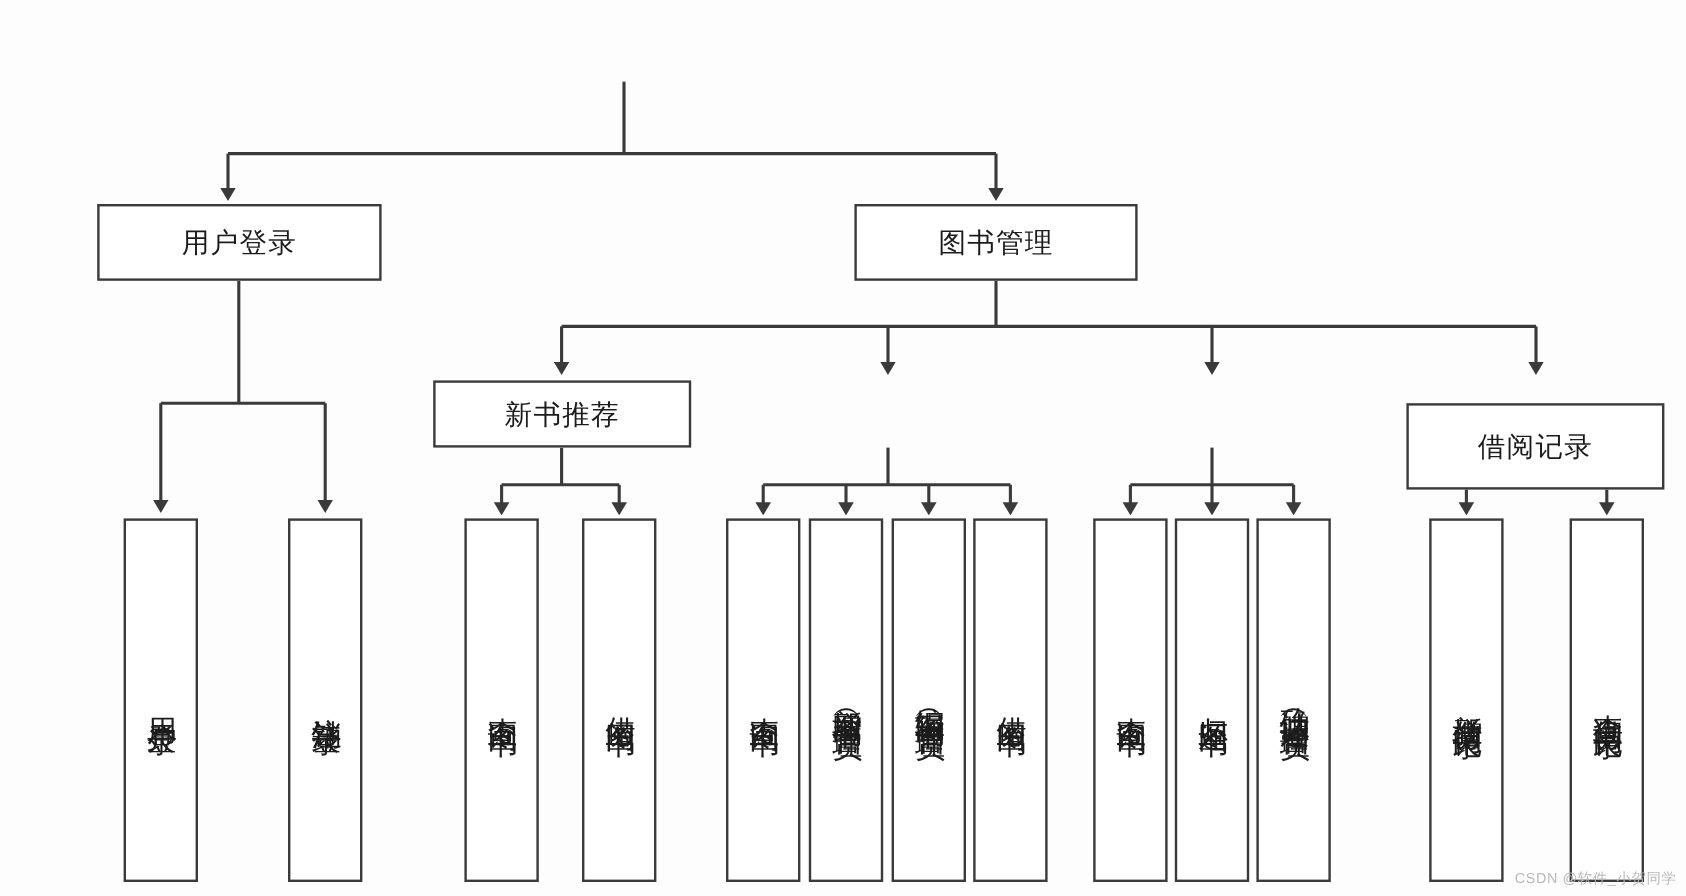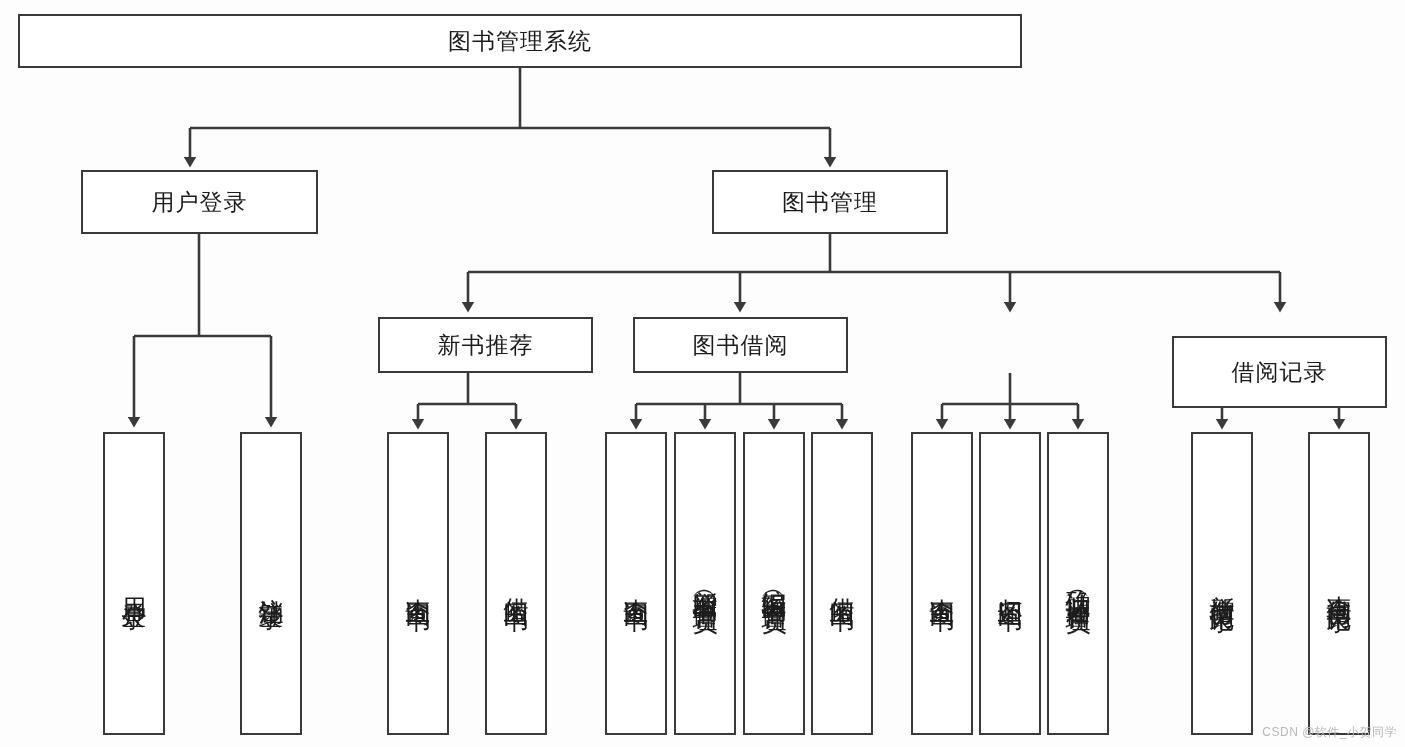--- a/index.html
+++ b/index.html
@@ -116,36 +116,30 @@
       <path d="M1010,404 L1010,420" marker-end="url(#arrow)"></path>
       <path d="M1078,404 L1078,420" marker-end="url(#arrow)"></path>
 
       <path d="M1280,373 L1280,404"></path>
       <path d="M1222,404 L1339,404"></path>
       <path d="M1222,404 L1222,420" marker-end="url(#arrow)"></path>
       <path d="M1339,404 L1339,420" marker-end="url(#arrow)"></path>
     </g>
   </svg>
 
-  <div class="node horiz" style="left:18px; top:14px; width:1004px; height:54px;">
-    <span class="label">图书管理系统</span>
-  </div>
 
   <div class="node horiz" style="left:81px; top:170px; width:237px; height:64px;">
     <span class="label">用户登录</span>
   </div>
   <div class="node horiz" style="left:712px; top:170px; width:236px; height:64px;">
     <span class="label">图书管理</span>
   </div>
 
-  <div class="node horiz" style="left:378px; top:317px; width:215px; height:56px;">
+  <div class="node horiz" style="left:361px; top:317px; width:215px; height:56px;">
     <span class="label">新书推荐</span>
-  </div>
-  <div class="node horiz" style="left:633px; top:317px; width:215px; height:56px;">
-    <span class="label">图书借阅</span>
   </div>
   <div class="node horiz" style="left:1172px; top:336px; width:215px; height:72px;">
     <span class="label">借阅记录</span>
   </div>
 
   <div class="node vert" style="left:103px; top:432px; width:62px; height:303px;">
     <span class="label">用户登录</span>
   </div>
   <div class="node vert" style="left:240px; top:432px; width:62px; height:303px;">
     <span class="label">注销登录</span>

